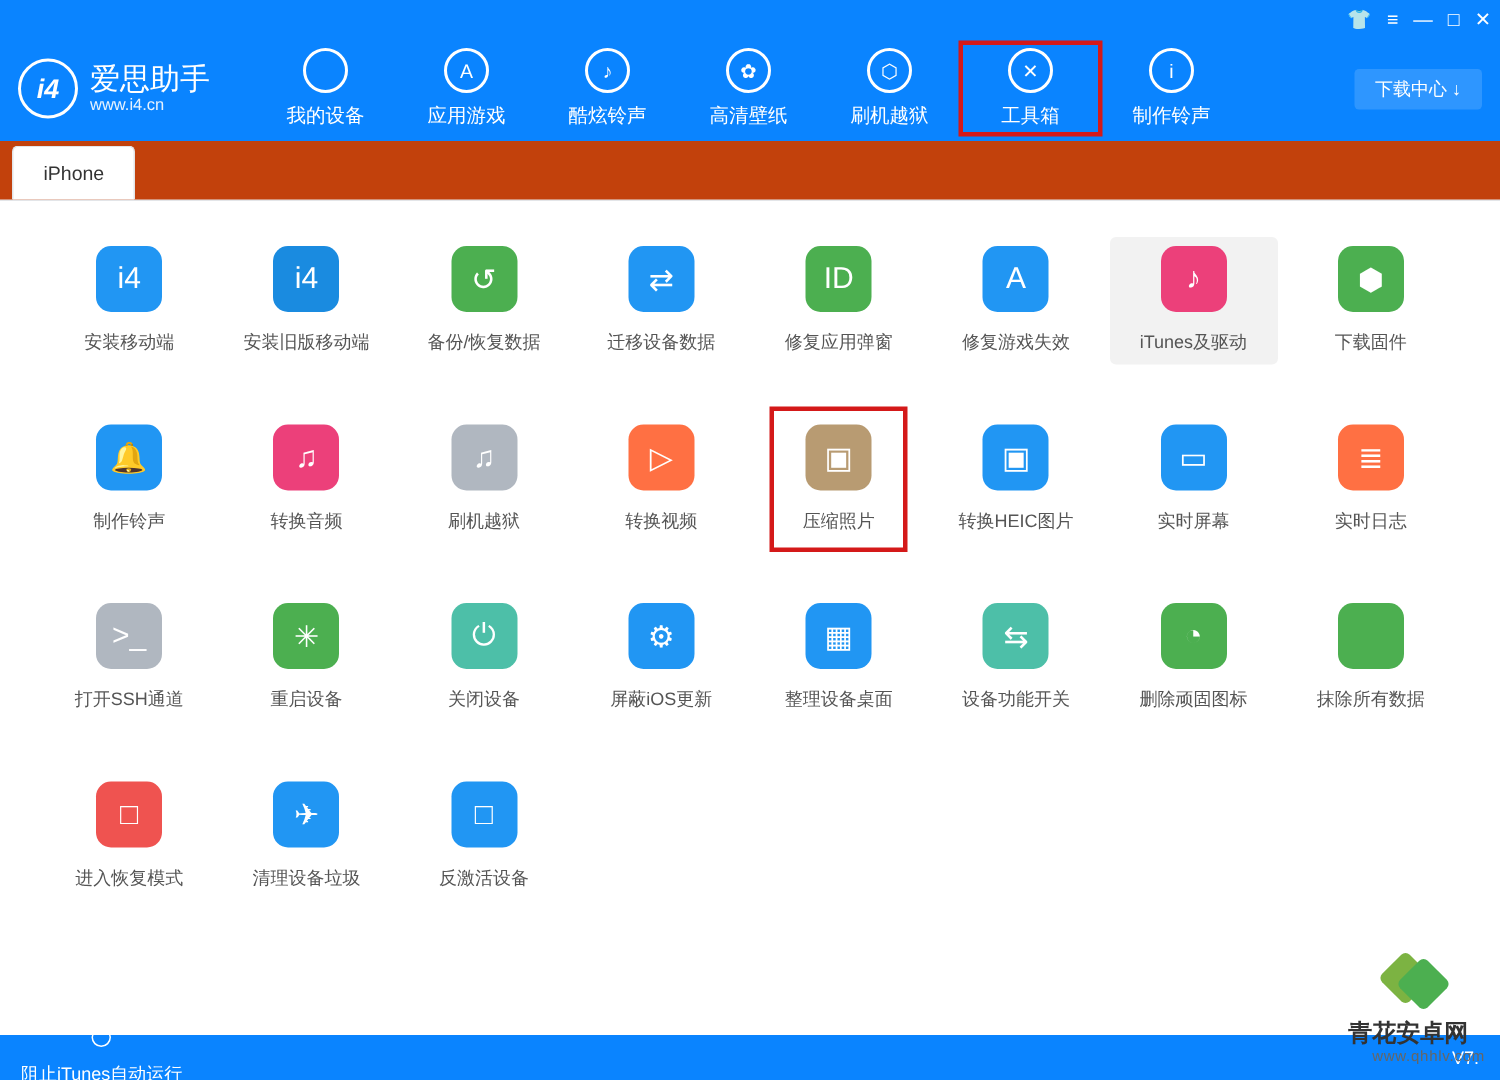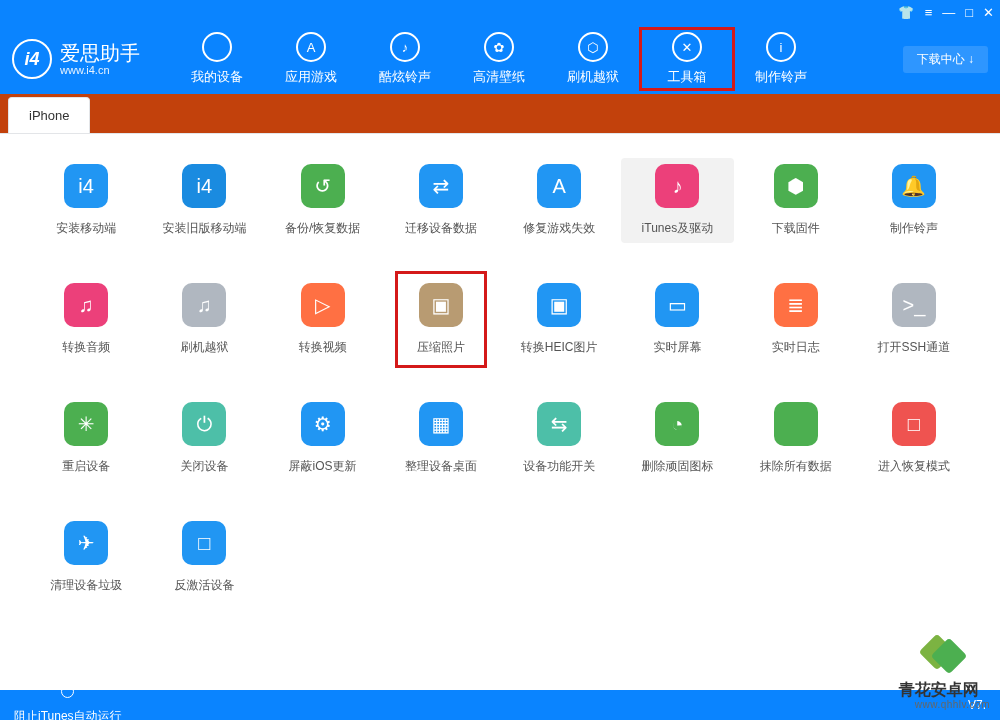--- a/index.html
+++ b/index.html
@@ -113,20 +113,24 @@
     </div>
     <div class="tool">
       <div class="ticon c-green">↺</div>
       <div class="tlabel">备份/恢复数据</div>
     </div>
     <div class="tool">
       <div class="ticon c-blue">⇄</div>
       <div class="tlabel">迁移设备数据</div>
     </div>
     <div class="tool">
+      <div class="ticon c-green">ID</div>
+      <div class="tlabel">修复应用弹窗</div>
+    </div>
+    <div class="tool">
       <div class="ticon c-blue">A</div>
       <div class="tlabel">修复游戏失效</div>
     </div>
     <div class="tool sel">
       <div class="ticon c-pink">♪</div>
       <div class="tlabel">iTunes及驱动</div>
     </div>
     <div class="tool">
       <div class="ticon c-green">⬢</div>
       <div class="tlabel">下载固件</div>

